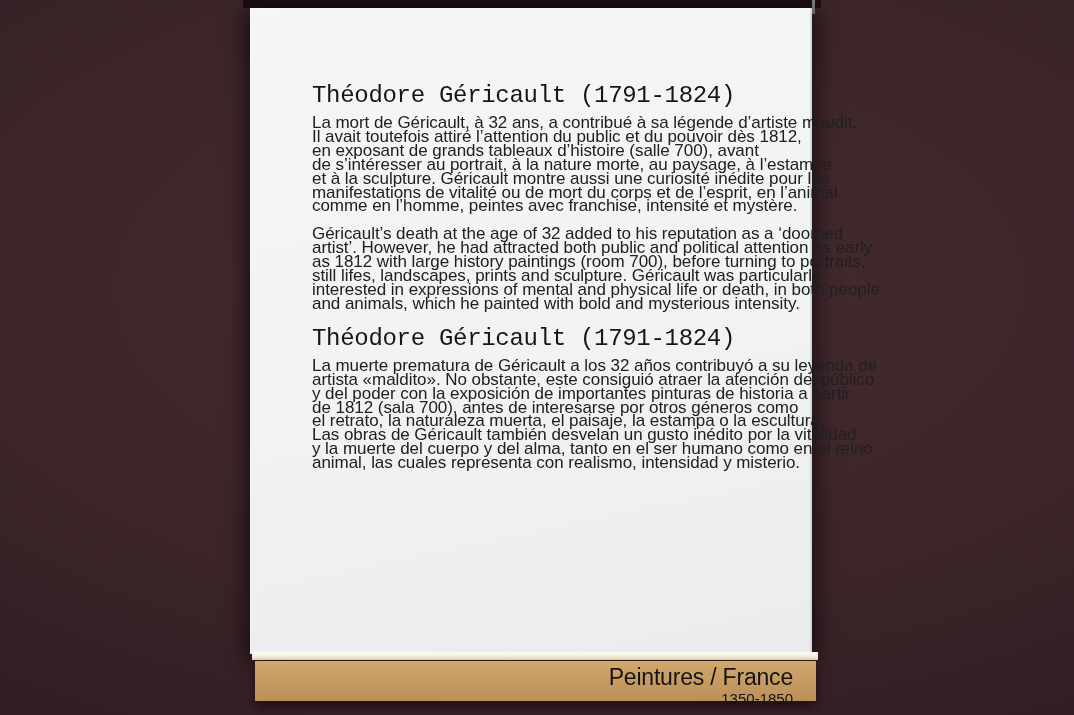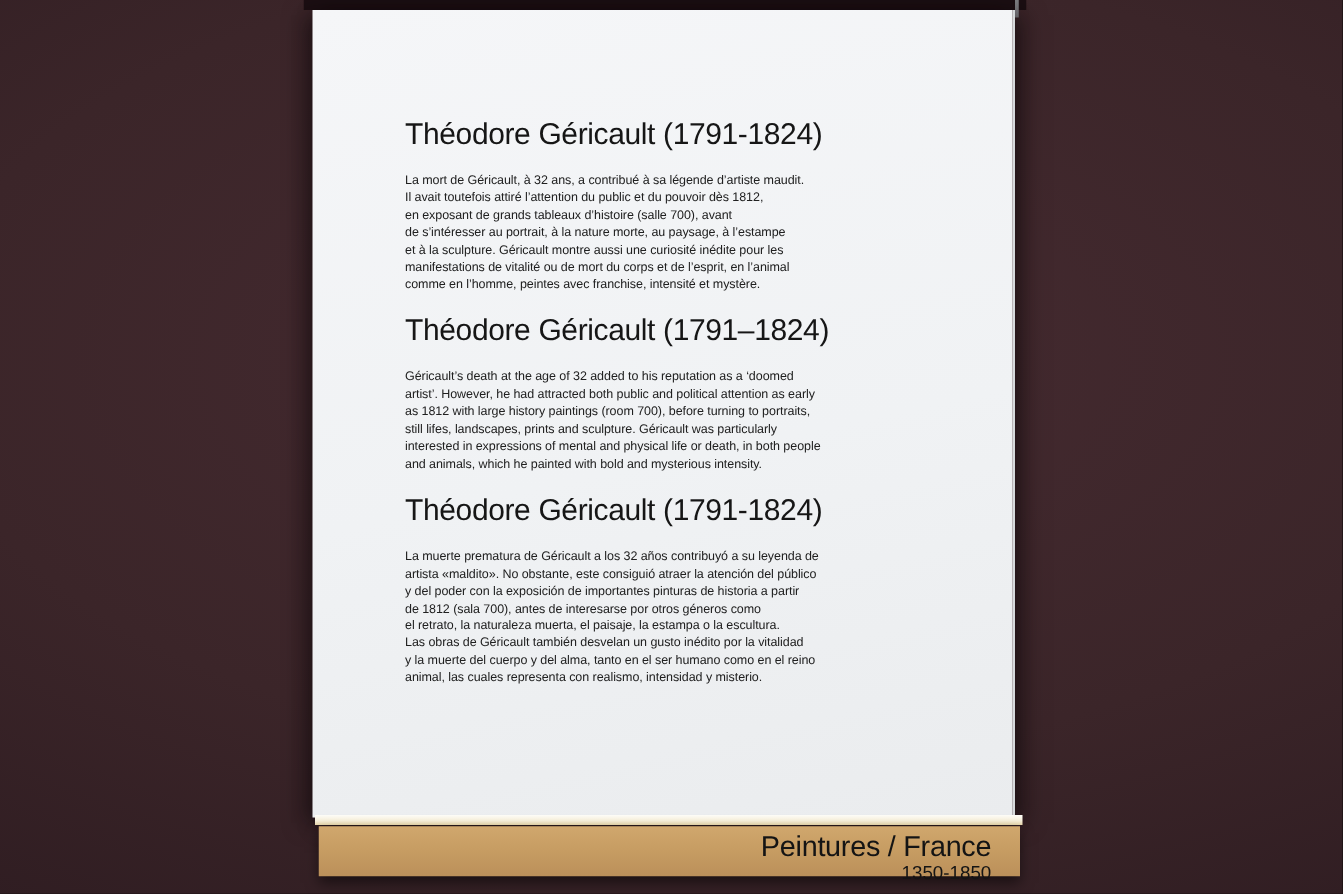--- a/index.html
+++ b/index.html
@@ -32,30 +32,31 @@
     box-sizing: border-box;
     padding: 70px 36px 0 58px;
     background: linear-gradient(168deg, #f5f6f8 0%, #f0f2f4 55%, #eaecee 100%);
     border-right: 2px solid #d7dadc;
     box-shadow: -7px 4px 16px rgba(12,5,8,.5), 7px 4px 16px rgba(12,5,8,.5);
     color: #1e1e1e;
   }
   .panel section { display: block; }
   .panel section + section { margin-top: 14px; }
   .heading {
-    margin: 16px;
+    margin: 4px;
     font-size: 24px;
     line-height: 28px;
     font-weight: 400;
     letter-spacing: -0.3px;
     color: #161616;
+    font-family: Liberation Mono, monospace;
   }
   .body-text {
-    margin: 6px 0 0 16px;
-    font-size: 10px;
+    margin: 6px 0 0 4px;
+    font-size: 17px;
     line-height: 13.9px;
     letter-spacing: -0.05px;
     white-space: pre;
     color: #202020;
   }
   .panel-bottom-edge {
     position: absolute;
     left: 252px; top: 652px;
     width: 566px; height: 8px;
     background: linear-gradient(180deg, #fefdf9 0%, #f6eed8 60%, #e8d7ab 100%);
@@ -98,21 +99,20 @@
       <p class="body-text">La mort de Géricault, à 32 ans, a contribué à sa légende d’artiste maudit.
 Il avait toutefois attiré l’attention du public et du pouvoir dès 1812,
 en exposant de grands tableaux d’histoire (salle 700), avant
 de s’intéresser au portrait, à la nature morte, au paysage, à l’estampe
 et à la sculpture. Géricault montre aussi une curiosité inédite pour les
 manifestations de vitalité ou de mort du corps et de l’esprit, en l’animal
 comme en l’homme, peintes avec franchise, intensité et mystère.</p>
     </section>
 
     <section>
-      <h1 class="heading">Théodore Géricault (1791–1824)</h1>
       <p class="body-text">Géricault’s death at the age of 32 added to his reputation as a ‘doomed
 artist’. However, he had attracted both public and political attention as early
 as 1812 with large history paintings (room 700), before turning to portraits,
 still lifes, landscapes, prints and sculpture. Géricault was particularly
 interested in expressions of mental and physical life or death, in both people
 and animals, which he painted with bold and mysterious intensity.</p>
     </section>
 
     <section>
       <h1 class="heading">Théodore Géricault (1791-1824)</h1>

